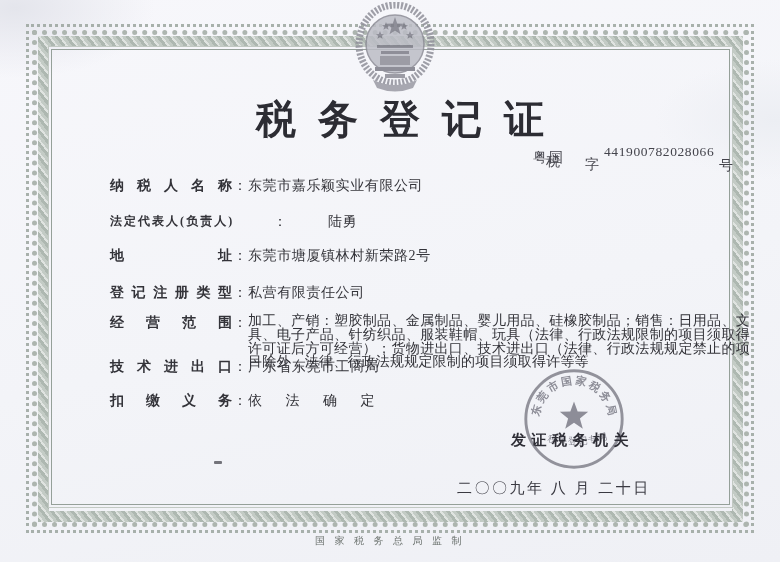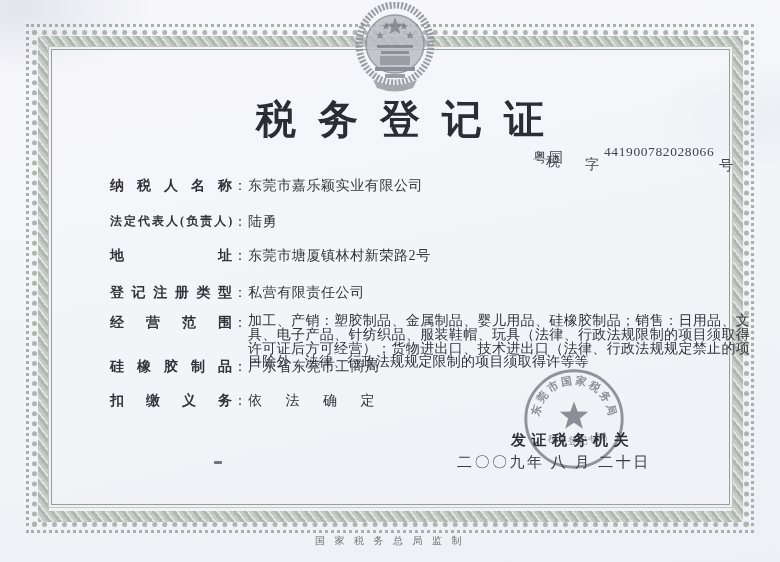--- a/index.html
+++ b/index.html
@@ -26,29 +26,29 @@
   .serial.region{left:533px;top:149px;letter-spacing:2px;}
   .serial.tax{left:546px;top:153px;}
   .serial.zi{left:585px;top:156px;}
   .serial.num{left:604px;top:144px;font-size:13.5px;letter-spacing:.6px;font-family:Liberation Serif, serif;}
   .serial.hao{left:719px;top:157px;}
   
   .row{position:absolute;left:110px;display:flex;align-items:flex-start;font-size:14px;color:#333339;}
   .row .label{display:inline-block;width:122px;text-align:justify;text-align-last:justify;flex:none;font-weight:700;}
   .row .colon{flex:none;width:16px;text-align:center;}
   .row .value{letter-spacing:.6px;}
-  .r1{top:177px;} .r2{top:213px;} .r3{top:247px;} .r4{top:284px;}
+  .r1{top:177px;} .r2{top:213px;gap:40px;} .r3{top:247px;} .r4{top:284px;}
   .r5{top:314px;} .r6{top:358px;} .r7{top:392px;}
   .r2 .label{font-size:12px;letter-spacing:-.2px;}
   .r5 .value{width:502px;font-size:14px;line-height:13.8px;text-align:justify;letter-spacing:.2px;word-break:break-all;}
   .r7 .value{letter-spacing:10px;}
   
   .seal{position:absolute;left:520px;top:365px;width:108px;height:108px;opacity:.88;z-index:1;}
   .authority{position:absolute;left:511px;top:431px;font-size:15px;font-weight:bold;letter-spacing:5.5px;color:#2e2e36;z-index:2;white-space:nowrap;}
-  .issue-date{position:absolute;left:457px;top:453px;font-size:15px;letter-spacing:2.5px;color:#3a3a42;z-index:2;white-space:nowrap;}
+  .issue-date{position:absolute;left:457px;top:479px;font-size:15px;letter-spacing:2.5px;color:#3a3a42;z-index:2;white-space:nowrap;}
   
   .footer{position:absolute;left:0;right:0;top:534px;text-align:center;font-size:10px;letter-spacing:3.5px;color:#6b726e;}
   .stray{position:absolute;left:214px;top:461px;width:8px;height:3px;background:#52525a;border-radius:1px;opacity:.8;}
 </style>
 </head>
 <body>
 
 <div class="screen">
 
   <div class="frame-teeth"></div>
@@ -99,21 +99,21 @@
     <span class="label">登记注册类型</span>
     <span class="colon">：</span>
     <span class="value">私营有限责任公司</span>
   </div>
   <div class="row r5">
     <span class="label">经营范围</span>
     <span class="colon">：</span>
     <span class="value">加工、产销：塑胶制品、金属制品、婴儿用品、硅橡胶制品；销售：日用品、文具、电子产品、针纺织品、服装鞋帽、玩具（法律、行政法规限制的项目须取得许可证后方可经营）；货物进出口、技术进出口（法律、行政法规规定禁止的项目除外，法律、行政法规规定限制的项目须取得许等等</span>
   </div>
   <div class="row r6">
-    <span class="label">硅橡胶制品</span>
+    <span class="label">技术进出口</span>
     <span class="colon">：</span>
     <span class="value">广东省东莞市工商局</span>
   </div>
   <div class="row r7">
     <span class="label">扣缴义务</span>
     <span class="colon">：</span>
     <span class="value">依 法 确 定</span>
   </div>
 
   <svg class="seal" viewBox="0 0 130 130">

